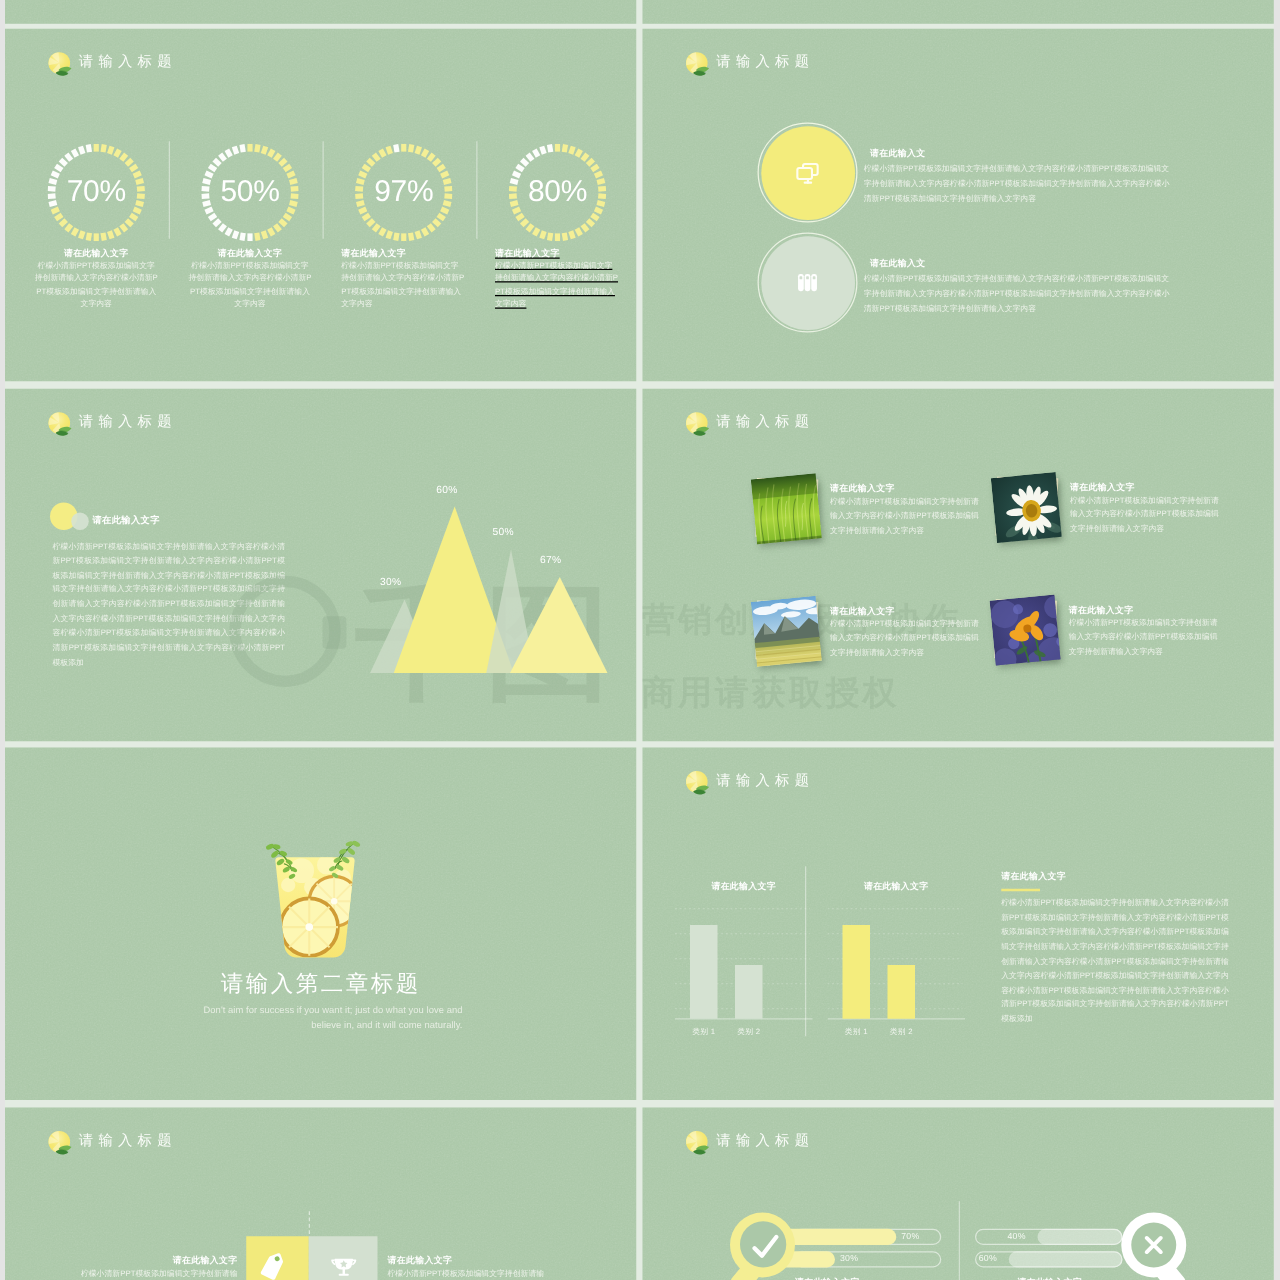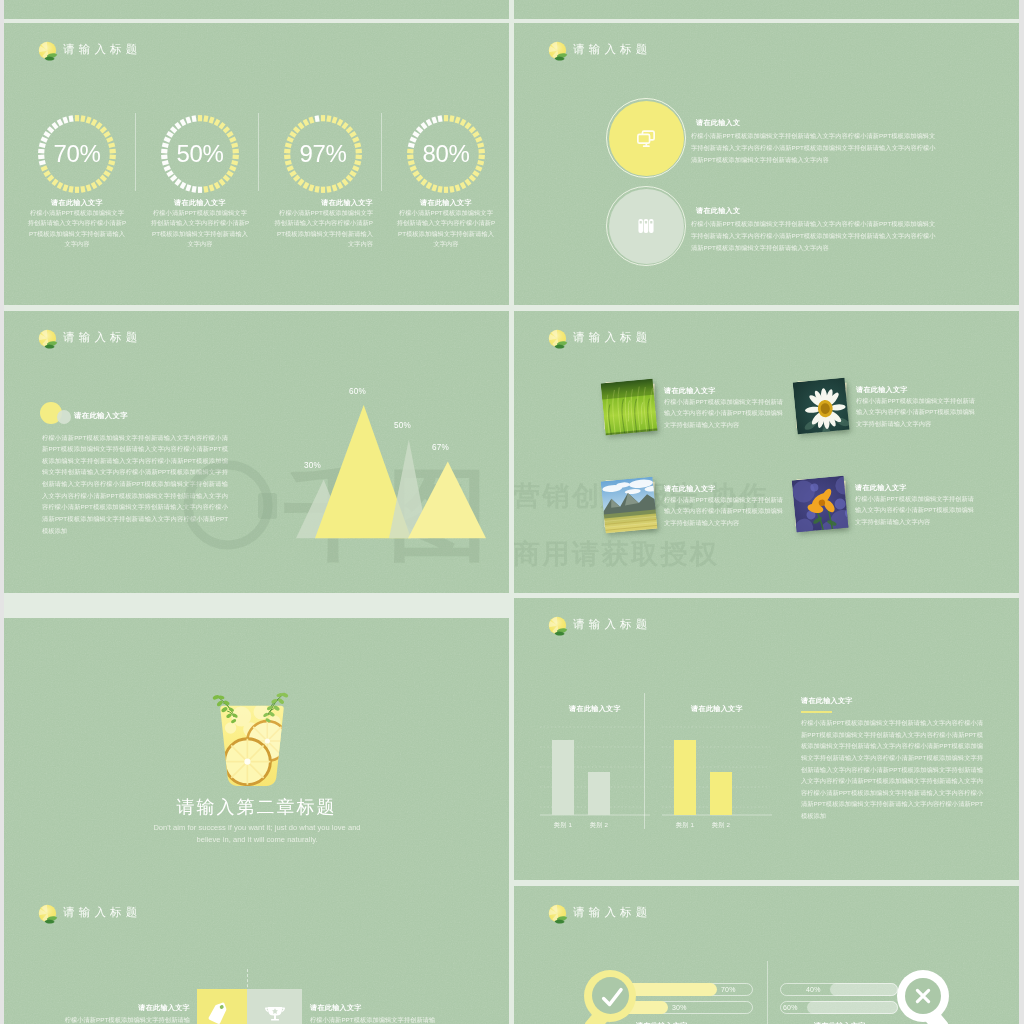--- a/index.html
+++ b/index.html
@@ -188,21 +188,21 @@
               <rect x="-2.07" y="-38.90" width="4.14" height="6.20" fill="#fcfdfb" transform="rotate(331.6)"></rect>
               <rect x="-2.07" y="-38.90" width="4.14" height="6.20" fill="#fcfdfb" transform="rotate(341.1)"></rect>
               <rect x="-2.07" y="-38.90" width="4.14" height="6.20" fill="#fcfdfb" transform="rotate(350.5)"></rect>
             </g>
           </svg>
           <div class="pct">50%</div>
         </div>
         <div class="ttl-sm" style="margin-top:6px;">请在此输入文字</div>
         <div class="body-sm" style="margin-top:0px;">柠檬小清新PPT模板添加编辑文字持创新请输入文字内容柠檬小清新PPT模板添加编辑文字持创新请输入文字内容</div>
       </div>
-      <div style="position:absolute;left:269px;top:92px;width:100px;text-align:right;">
+      <div style="position:absolute;left:269px;top:92px;width:100px;text-align:left;">
         <div class="donut">
           <svg width="78" height="78" viewBox="0 0 78 78" style="position:absolute;left:0;top:0">
             <g transform="translate(39.0 39.0)">
               <rect x="-2.07" y="-38.90" width="4.14" height="6.20" fill="#f4ef95" transform="rotate(0.0)"></rect>
               <rect x="-2.07" y="-38.90" width="4.14" height="6.20" fill="#f4ef95" transform="rotate(9.5)"></rect>
               <rect x="-2.07" y="-38.90" width="4.14" height="6.20" fill="#f4ef95" transform="rotate(18.9)"></rect>
               <rect x="-2.07" y="-38.90" width="4.14" height="6.20" fill="#f4ef95" transform="rotate(28.4)"></rect>
               <rect x="-2.07" y="-38.90" width="4.14" height="6.20" fill="#f4ef95" transform="rotate(37.9)"></rect>
               <rect x="-2.07" y="-38.90" width="4.14" height="6.20" fill="#f4ef95" transform="rotate(47.4)"></rect>
               <rect x="-2.07" y="-38.90" width="4.14" height="6.20" fill="#f4ef95" transform="rotate(56.8)"></rect>
@@ -237,21 +237,21 @@
               <rect x="-2.07" y="-38.90" width="4.14" height="6.20" fill="#f4ef95" transform="rotate(331.6)"></rect>
               <rect x="-2.07" y="-38.90" width="4.14" height="6.20" fill="#f4ef95" transform="rotate(341.1)"></rect>
               <rect x="-2.07" y="-38.90" width="4.14" height="6.20" fill="#fcfdfb" transform="rotate(350.5)"></rect>
             </g>
           </svg>
           <div class="pct">97%</div>
         </div>
         <div class="ttl-sm" style="margin-top:6px;">请在此输入文字</div>
         <div class="body-sm" style="margin-top:0px;">柠檬小清新PPT模板添加编辑文字持创新请输入文字内容柠檬小清新PPT模板添加编辑文字持创新请输入文字内容</div>
       </div>
-      <div style="position:absolute;left:392px;top:92px;width:100px;text-align:center;">
+      <div style="position:absolute;left:392px;top:92px;width:100px;text-decoration:underline;">
         <div class="donut">
           <svg width="78" height="78" viewBox="0 0 78 78" style="position:absolute;left:0;top:0">
             <g transform="translate(39.0 39.0)">
               <rect x="-2.07" y="-38.90" width="4.14" height="6.20" fill="#f4ef95" transform="rotate(0.0)"></rect>
               <rect x="-2.07" y="-38.90" width="4.14" height="6.20" fill="#f4ef95" transform="rotate(9.5)"></rect>
               <rect x="-2.07" y="-38.90" width="4.14" height="6.20" fill="#f4ef95" transform="rotate(18.9)"></rect>
               <rect x="-2.07" y="-38.90" width="4.14" height="6.20" fill="#f4ef95" transform="rotate(28.4)"></rect>
               <rect x="-2.07" y="-38.90" width="4.14" height="6.20" fill="#f4ef95" transform="rotate(37.9)"></rect>
               <rect x="-2.07" y="-38.90" width="4.14" height="6.20" fill="#f4ef95" transform="rotate(47.4)"></rect>
               <rect x="-2.07" y="-38.90" width="4.14" height="6.20" fill="#f4ef95" transform="rotate(56.8)"></rect>
@@ -625,21 +625,21 @@
               <ellipse cx="34" cy="17" rx="6" ry="3.4" transform="rotate(-55 34 17)"></ellipse>
             </g>
             <circle cx="28" cy="25" r="3.2" fill="#c47508"></circle>
           </svg></div>
       </div>
       <div style="position:absolute;left:341px;top:173px;width:119px;">
         <div class="ttl-sm">请在此输入文字</div>
         <div class="body-sm" style="margin-top:1px;line-height:1.83;">柠檬小清新PPT模板添加编辑文字持创新请输入文字内容柠檬小清新PPT模板添加编辑文字持创新请输入文字内容</div>
       </div>
     </div>
-    <div class="slide" style="left:4px;top:598px;margin-top:20px;">
+    <div class="slide" style="left:4px;top:598px;">
       <div class="noise">
         <svg xmlns="http://www.w3.org/2000/svg">
           <filter id="nz">
             <feTurbulence type="fractalNoise" baseFrequency="0.85" numOctaves="3" stitchTiles="stitch"></feTurbulence>
             <feColorMatrix type="saturate" values="0"></feColorMatrix>
           </filter>
           <rect width="100%" height="100%" filter="url(#nz)"></rect>
         </svg>
       </div>
       <div style="position:absolute;left:203px;top:74px;width:90px;height:98px;"><svg viewBox="6 -8 116 128" width="90" height="98" style="overflow:visible">
@@ -709,21 +709,21 @@
               <ellipse cx="93" cy="4" rx="4" ry="2.3" transform="rotate(-26 93 4)"></ellipse>
               <ellipse cx="96" cy="13" rx="4.4" ry="2.5" transform="rotate(34 96 13)"></ellipse>
               <ellipse cx="87" cy="13" rx="3.8" ry="2.2" transform="rotate(-30 87 13)"></ellipse>
               <ellipse cx="90" cy="21" rx="4" ry="2.3" transform="rotate(32 90 21)"></ellipse>
               <ellipse cx="82" cy="22" rx="3.6" ry="2.1" transform="rotate(-32 82 22)"></ellipse>
               <ellipse cx="85" cy="29" rx="3.6" ry="2.1" transform="rotate(28 85 29)"></ellipse>
             </g>
           </g>
         </svg></div>
       <div style="position:absolute;left:0;top:177px;width:505px;text-align:center;font-size:18px;color:#ffffff;letter-spacing:2.0px;font-weight:500;">请输入第二章标题</div>
-      <div style="position:absolute;left:140px;top:204px;width:226px;text-align:center;font-size:7.5px;color:#e7eee3;line-height:1.55;letter-spacing:.05px;">Don't aim for success if you want it; just do what you love and believe in, and it will come naturally.</div>
+      <div style="position:absolute;left:140px;top:204px;width:226px;text-align:right;font-size:7.5px;color:#e7eee3;line-height:1.55;letter-spacing:.05px;">Don't aim for success if you want it; just do what you love and believe in, and it will come naturally.</div>
     </div>
     <div class="slide" style="left:514px;top:598px;">
       <div class="noise">
         <svg xmlns="http://www.w3.org/2000/svg">
           <filter id="nz">
             <feTurbulence type="fractalNoise" baseFrequency="0.85" numOctaves="3" stitchTiles="stitch"></feTurbulence>
             <feColorMatrix type="saturate" values="0"></feColorMatrix>
           </filter>
           <rect width="100%" height="100%" filter="url(#nz)"></rect>
         </svg>

